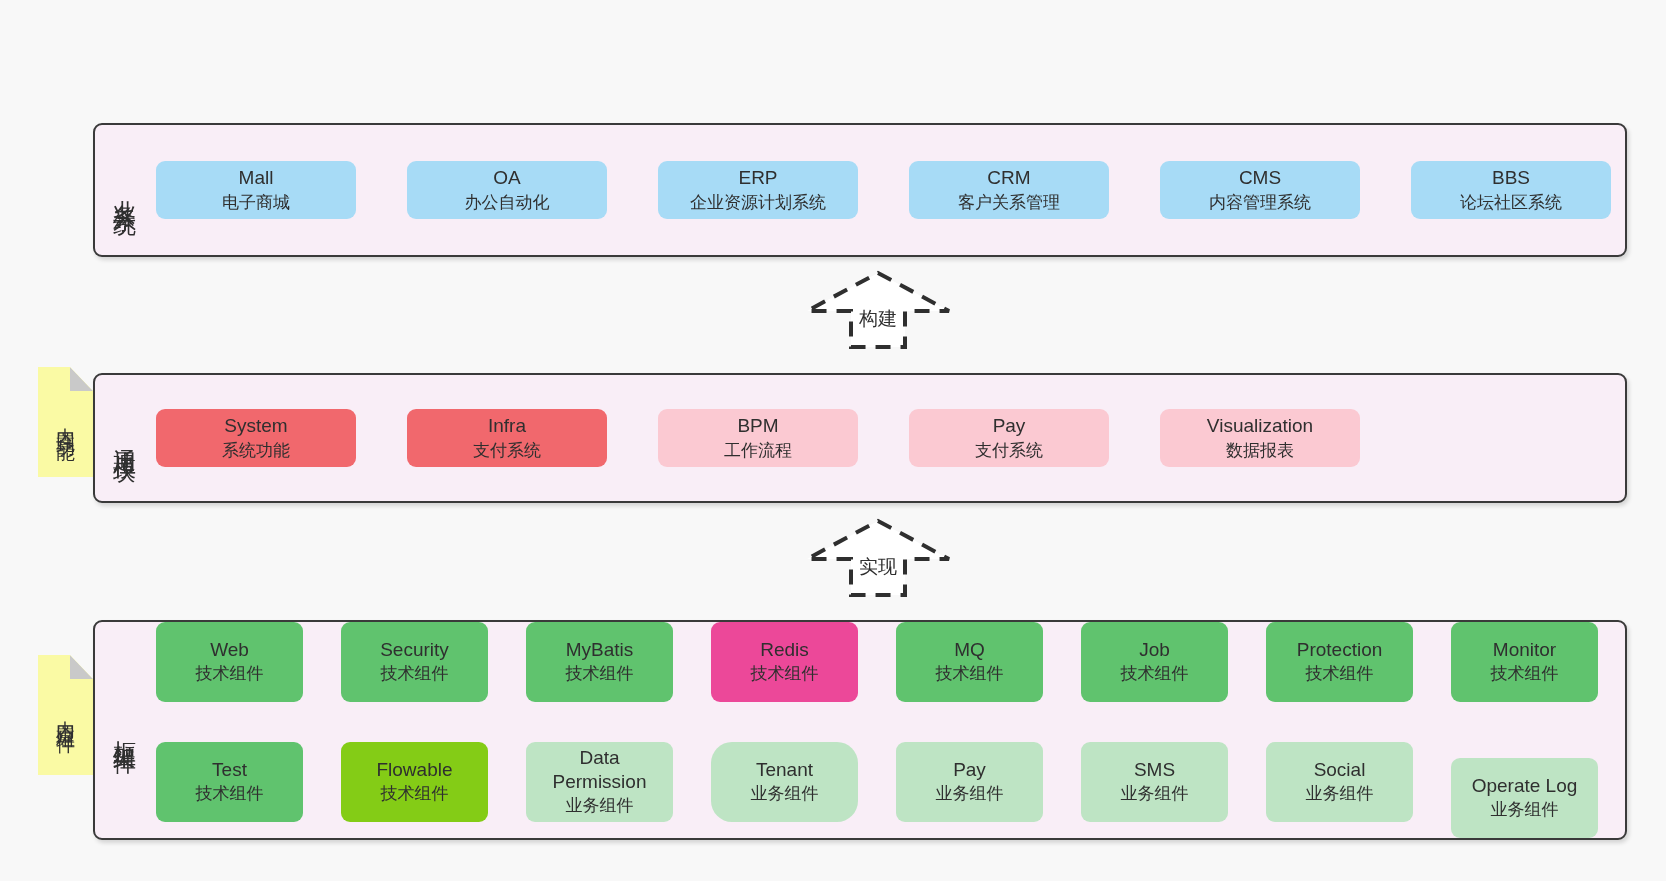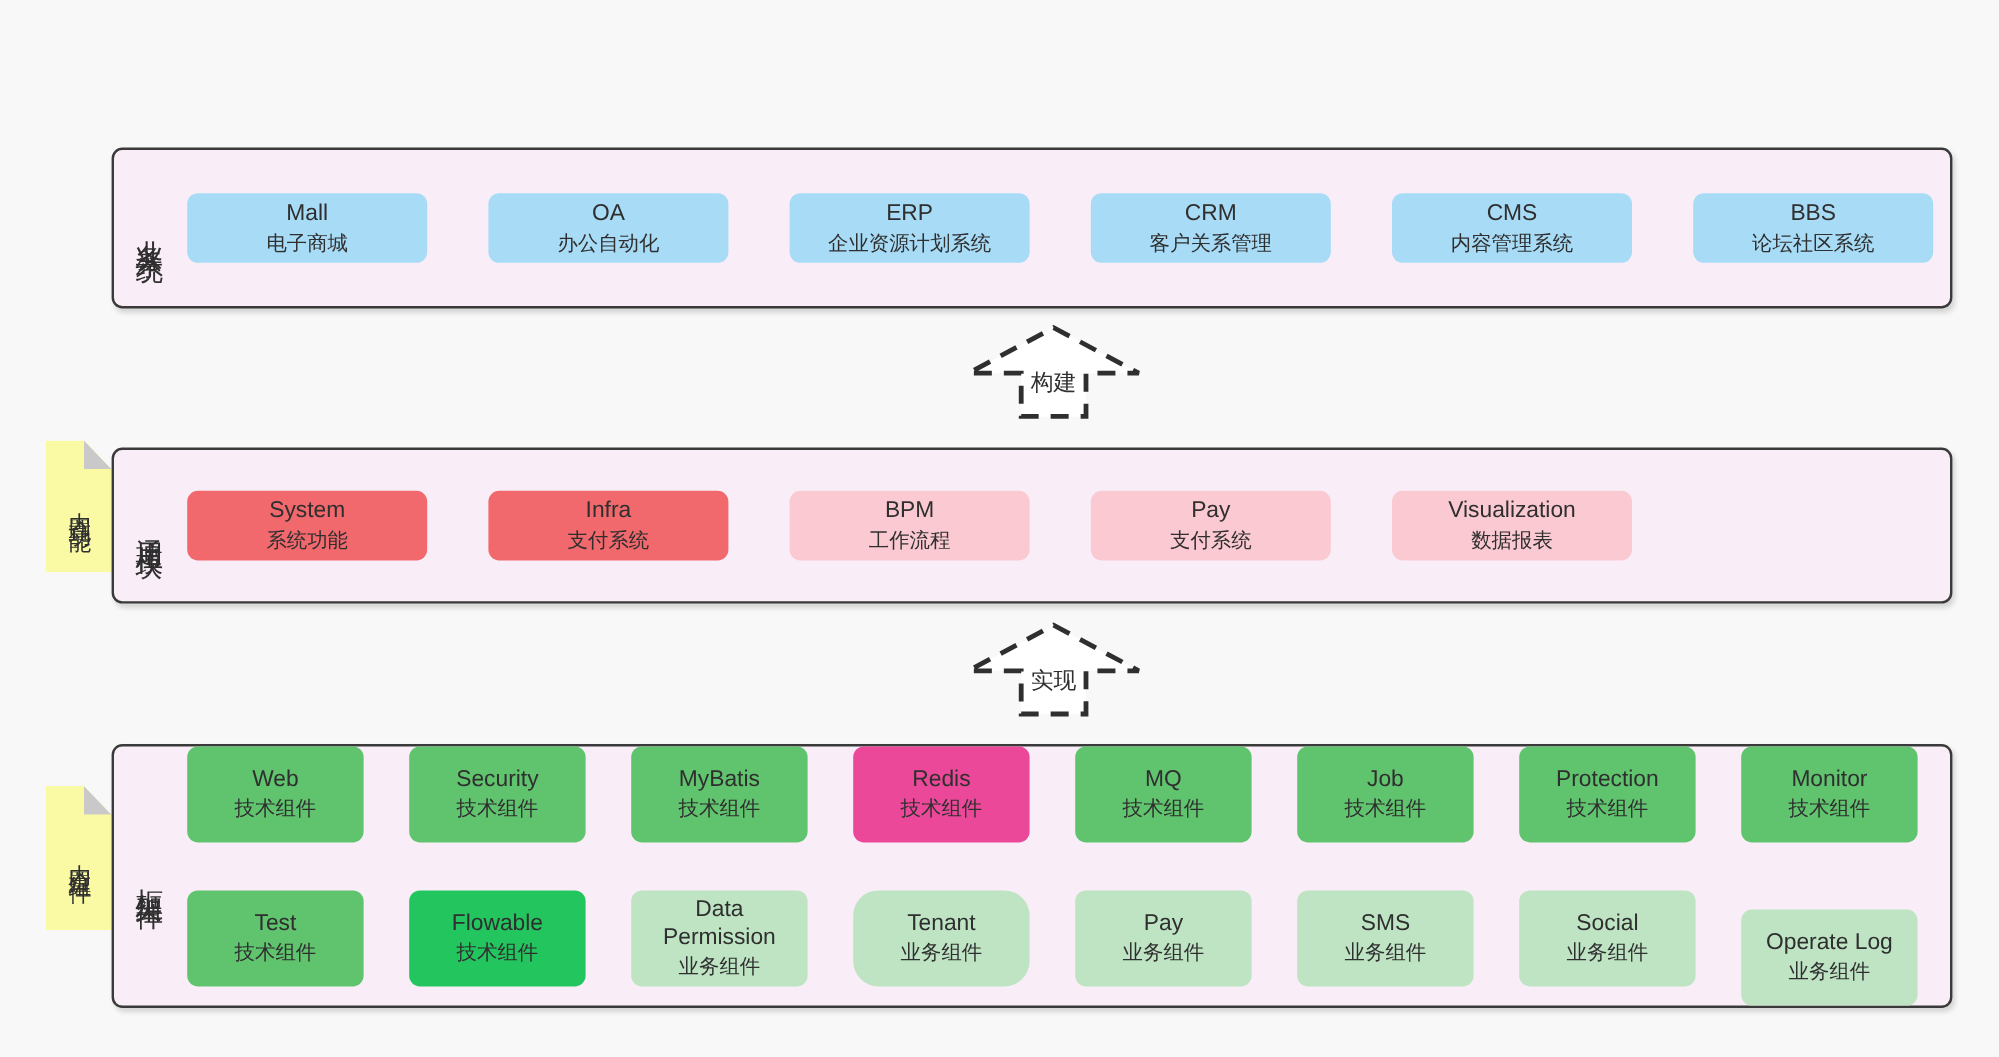--- a/index.html
+++ b/index.html
@@ -178,21 +178,21 @@
           <div class="box" style="background: rgb(96, 195, 110);">
             <div class="en">Monitor</div>
             <div class="cn">技术组件</div>
           </div>
         </div>
       <div class="row row-8">
           <div class="box" style="background: rgb(96, 195, 110);">
             <div class="en">Test</div>
             <div class="cn">技术组件</div>
           </div>
-          <div class="box" style="background: #22c55e;">
+          <div class="box" style="background: #84cc16;">
             <div class="en">Flowable</div>
             <div class="cn">技术组件</div>
           </div>
           <div class="box" style="background: rgb(190, 228, 196);">
             <div class="en">Data Permission</div>
             <div class="cn">业务组件</div>
           </div>
           <div class="box" style="background: rgb(190, 228, 196); border-radius: 21px;">
             <div class="en">Tenant</div>
             <div class="cn">业务组件</div>

